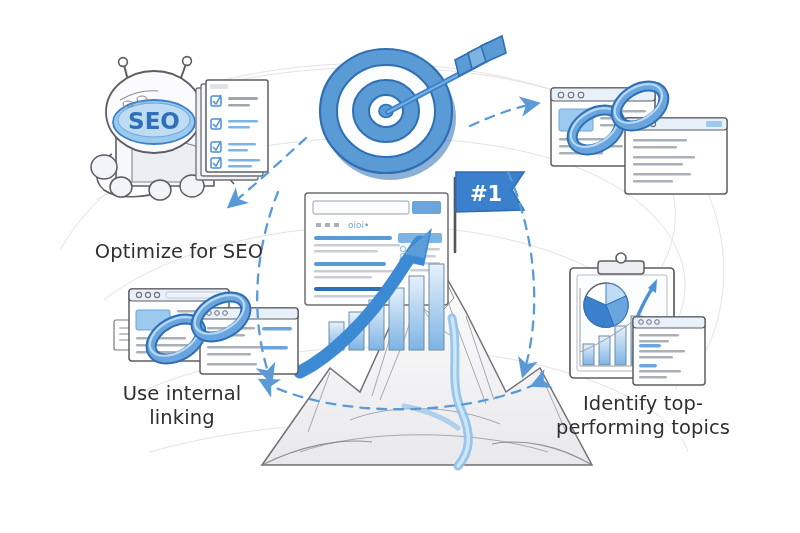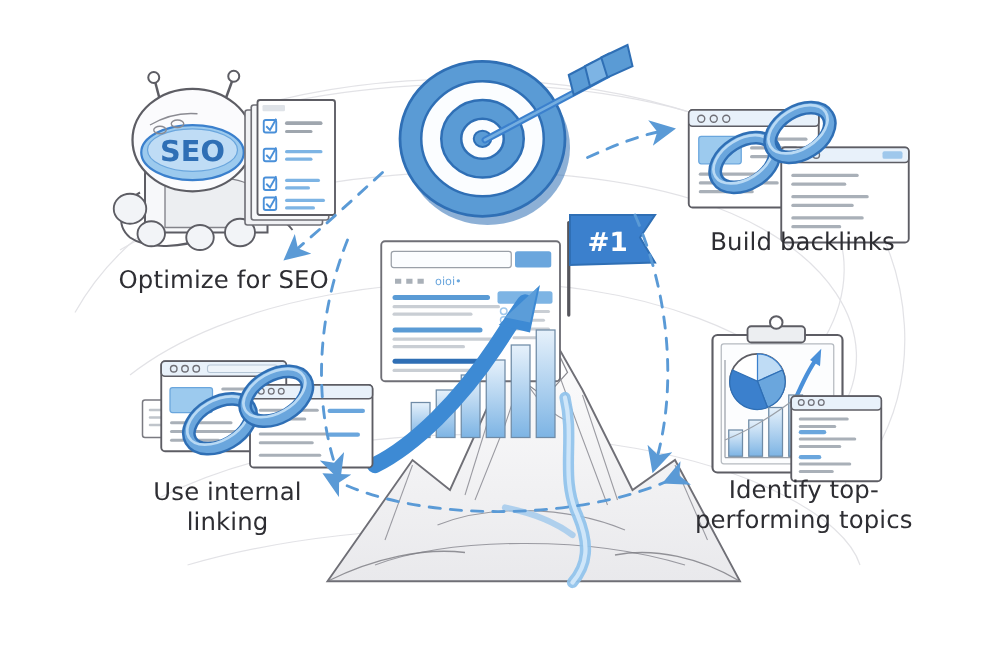--- a/index.html
+++ b/index.html
@@ -363,23 +363,22 @@
 
     <g fill="none" stroke="#5a9ad6" stroke-width="2.3" stroke-dasharray="9 8" stroke-linecap="round">
       <path d="M306 138 C 282 160, 258 182, 232 204" marker-end="url(#ah)"></path>
       <path d="M470 126 C 492 116, 512 108, 534 104" marker-end="url(#ah)"></path>
       <path d="M278 192 C 254 252, 250 320, 270 378" marker-end="url(#ah)"></path>
       <path d="M508 172 C 536 236, 542 312, 524 372" marker-end="url(#ah)"></path>
       <path d="M536 384 C 460 418, 330 418, 264 382" marker-end="url(#ah)" marker-start="url(#ah)"></path>
     </g>
   </svg>
 
-  <div class="lbl node" style="left:94px;top:212px;width:170px;">Optimize for SEO</div>
-
-  <div class="lbl node" style="left:552px;top:182px;width:180px;">Build backlinks</div>
-
-  <div class="lbl node" style="left:548px;top:380px;width:190px;">Identify top-
+  <div class="lbl node" style="left:94px;top:240px;width:170px;">Optimize for SEO</div>
+
+
+  <div class="lbl node" style="left:548px;top:392px;width:190px;">Identify top-
 performing topics</div>
 
   <div class="lbl node" style="left:96px;top:382px;width:172px;">Use internal
 linking</div>
 
 </div>
 
 </body></html>

